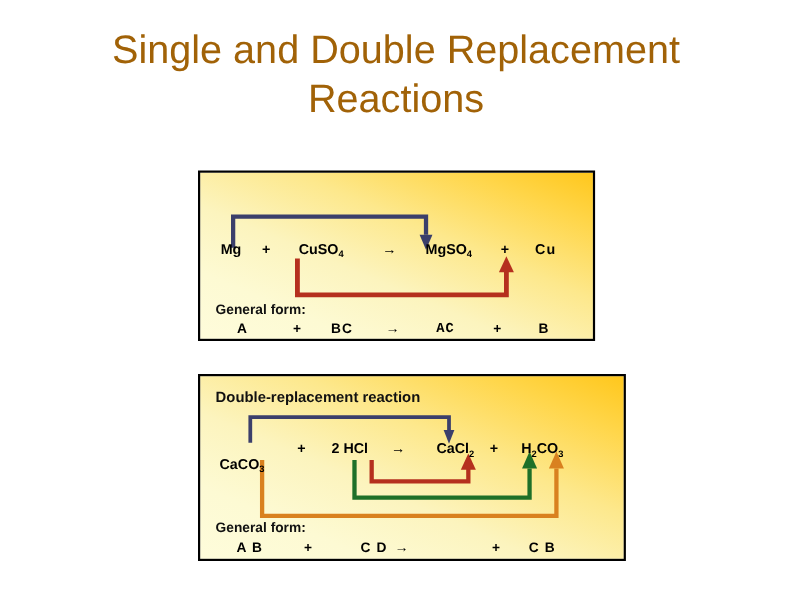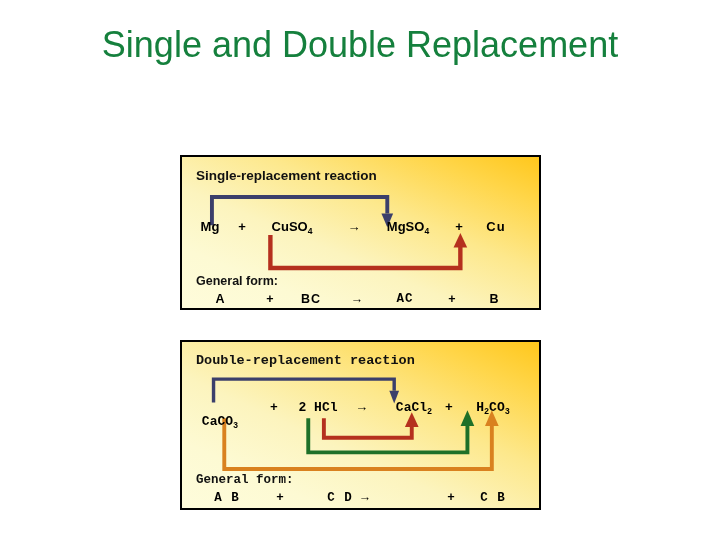--- a/index.html
+++ b/index.html
@@ -17,21 +17,21 @@
 
   
   #slide-title {
     position: absolute;
     left: 0;
     top: 22px;
     width: 720px;
     text-align: center;
     font-size: 36px;
     line-height: 45px;
-    color: #15803d;
+    color: #a16207;
     font-weight: normal;
     letter-spacing: 0px;
   }
 
   
   .panel {
     position: absolute;
     border: 2px solid #000000;
     box-sizing: border-box;
     background:
@@ -40,23 +40,22 @@
   }
   #panel-single {
     left: 180px;
     top: 155px;
     width: 361px;
     height: 155px;
   }
   #panel-double {
     left: 180px;
     top: 340px;
-    width: 361px;
+    width: 389px;
     height: 170px;
-    font-family: Liberation Mono, monospace;
   }
 
   .panel-heading {
     position: absolute;
     left: 14px;
     font-size: 13.5px;
     font-weight: bold;
     color: #111111;
     white-space: nowrap;
   }
@@ -117,25 +116,25 @@
     width: 100%;
     height: 100%;
     pointer-events: none;
   }
 </style>
 </head>
 <body>
 
 <div id="slide-title">
   <div>Single and Double Replacement</div>
+  <div>Reactions</div>
 </div>
 
 <div class="panel" id="panel-single">
 
-  <div class="panel-heading" id="heading-single">Single-replacement reaction</div>
 
   <svg class="arrow-layer" viewBox="0 0 361 155">
 
     <g>
       <path d="M 28,70 L 28,41 L 208,41 L 208,58" stroke="#3B3F6B" stroke-width="4" fill="none" stroke-linecap="butt"></path>
       <polygon points="208,72 202,58 214,58" fill="#3B3F6B"></polygon>
     </g>
 
     <g>
       <path d="M 88,80 L 88,114 L 283,114 L 283,92" stroke="#B5301E" stroke-width="4.5" fill="none" stroke-linecap="butt"></path>

